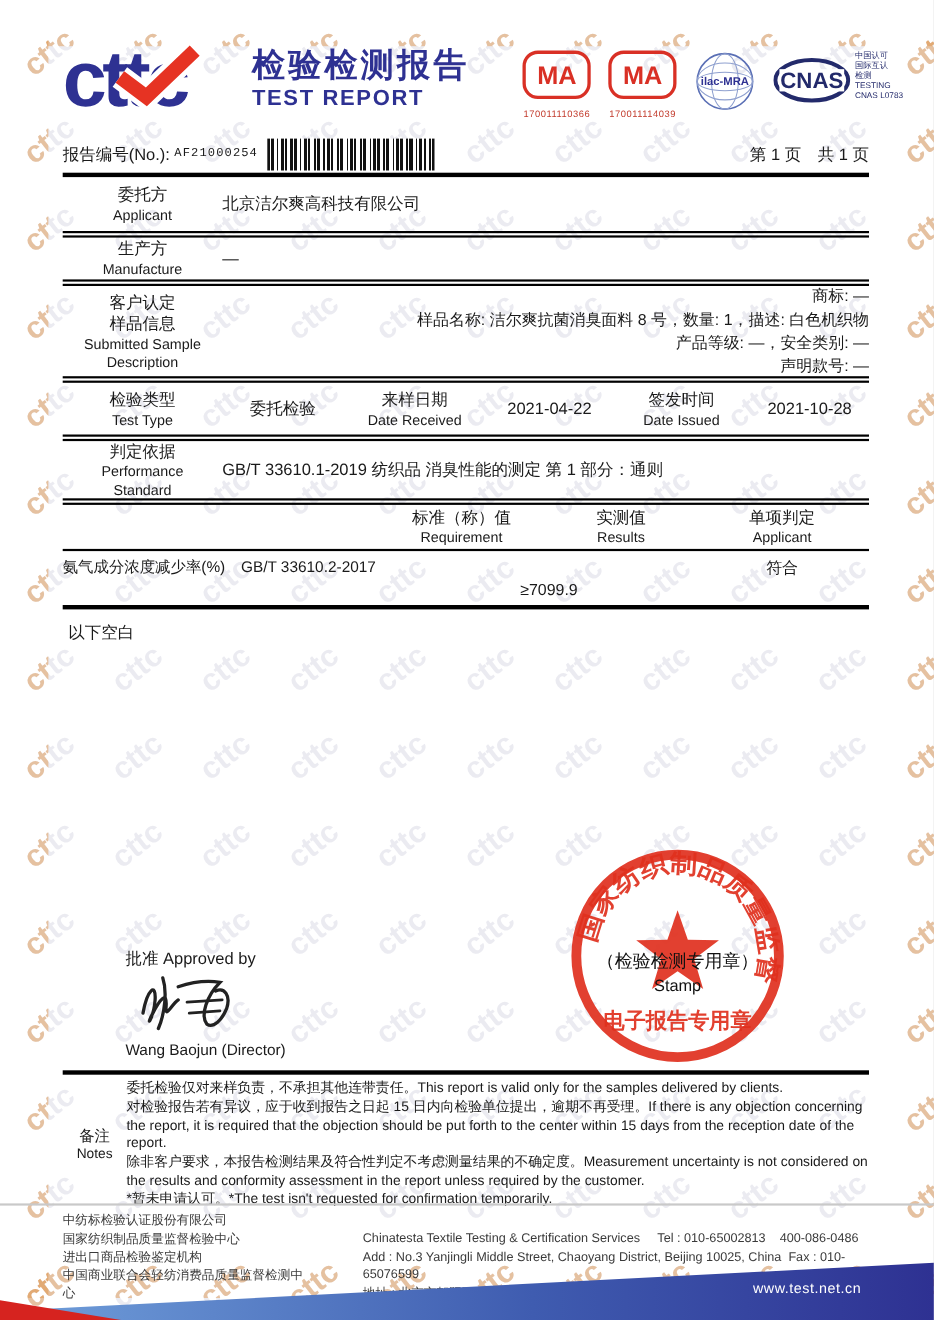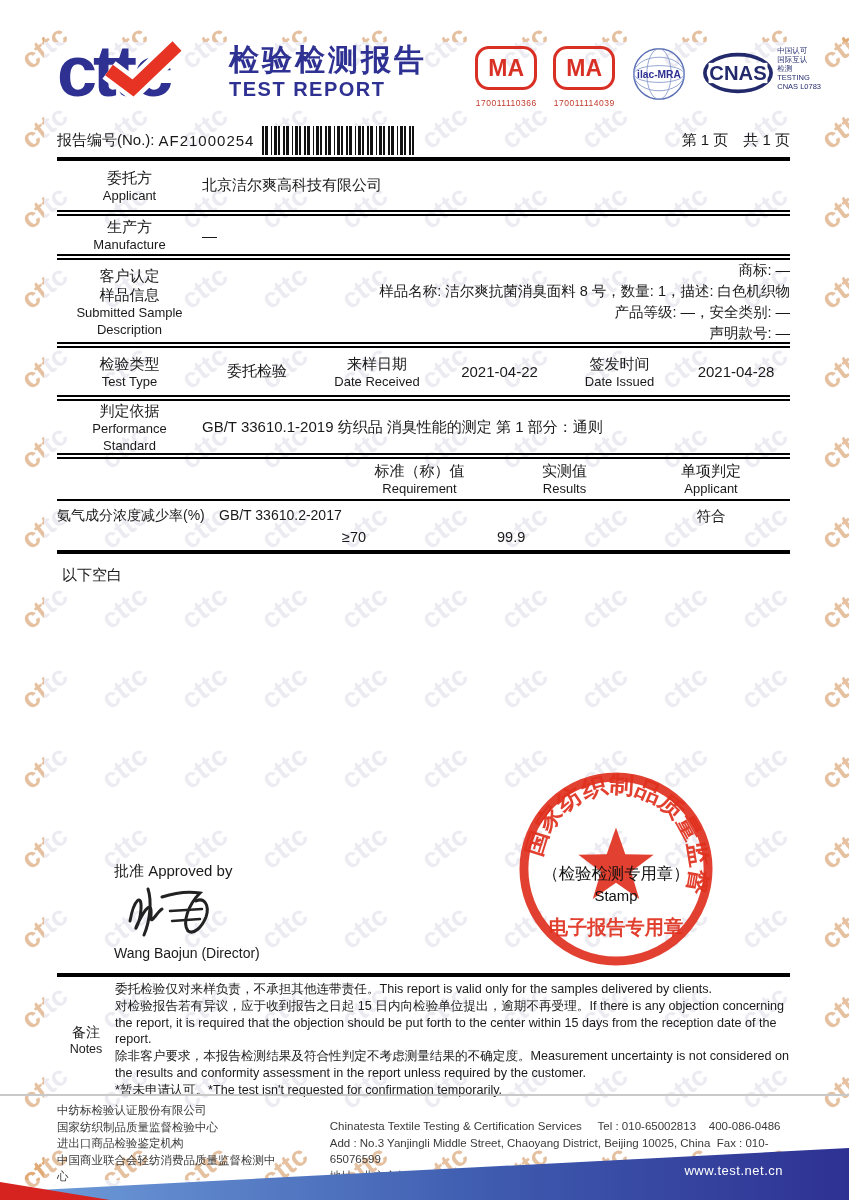--- a/index.html
+++ b/index.html
@@ -23,21 +23,21 @@
     display:flex;align-items:center;justify-content:center;
     color:#d93025;font-weight:bold;font-size:23px;letter-spacing:0;}
   .cma-num{font-size:8.5px;color:#c23a2b;margin-top:8px;letter-spacing:.5px;}
   .ilac-svg{width:56px;height:56px;}
   .cnas{display:flex;align-items:flex-start;gap:4px;}
   .cnas-svg{width:70px;height:46px;margin-top:4px;}
   .cnas-side{font-size:7.5px;line-height:9px;color:#232a6b;}
   
   .meta-line{position:absolute;top:124px;left:57px;width:733px;height:32px;display:flex;align-items:center;}
   .meta-label{font-size:15px;}
-  .report-no{font-size:15px;letter-spacing:1px;margin-left:4px;}
+  .report-no{font-size:11px;letter-spacing:1px;margin-left:4px;font-family:Liberation Mono, monospace;}
   .barcode{width:152px;height:29px;margin-left:8px;
     background:repeating-linear-gradient(90deg,#111 0 2px,#fff 2px 3px,#111 3px 6px,#fff 6px 9px,#111 9px 10px,#fff 10px 12px,#111 12px 15px,#fff 15px 16px,#111 16px 18px,#fff 18px 21px);}
   .page-info{margin-left:auto;font-size:15px;}
   
   .info-table{position:absolute;top:157px;left:57px;width:733px;border-top:4px solid #000;}
   .irow{display:grid;box-sizing:border-box;border-bottom:6px double #000;}
   .lbl{display:flex;flex-direction:column;align-items:center;justify-content:center;text-align:center;}
   .lbl .cn{font-size:15px;line-height:19px;}
   .lbl .en{font-size:13px;line-height:17px;}
   .val{display:flex;align-items:center;font-size:15px;}
@@ -46,21 +46,21 @@
   .row-manufacture{grid-template-columns:145px 1fr;height:44px;}
   .row-sample{grid-template-columns:145px 1fr;height:88px;}
   .sample-values{display:flex;flex-direction:column;justify-content:center;font-size:14.5px;line-height:21px;text-align:right;}
   .row-testtype{grid-template-columns:145px 110px 130px 115px 125px 108px;height:53px;}
   .row-standard{grid-template-columns:145px 1fr;height:58px;}
   .res-header{grid-template-columns:285px 155px 135px 158px;height:42px;border-bottom:2px solid #000;}
   .res-row{position:relative;height:49px;border-bottom:4px solid #000;text-decoration:underline;}
   .res-item{position:absolute;left:0;top:6px;font-size:14px;}
   .res-method{position:absolute;left:162px;top:6px;font-size:14px;}
   .res-judge{position:absolute;left:575px;width:158px;top:6px;font-size:14.5px;text-align:center;}
-  .res-req{position:absolute;left:285px;width:155px;top:28px;font-size:14.5px;text-align:left;}
+  .res-req{position:absolute;left:285px;width:155px;top:28px;font-size:14.5px;text-align:right;}
   .res-val{position:absolute;left:440px;width:135px;top:28px;font-size:14.5px;text-align:left;}
   .end-note{position:absolute;top:566px;left:62px;font-size:15px;}
   
   .approval{position:absolute;left:114px;top:862px;}
   .approval-label{font-size:15px;}
   .sig-svg{width:120px;height:58px;margin:2px 0 0 4px;}
   .approver{font-size:14px;}
   
   .stamp{position:absolute;left:517px;top:770px;width:198px;height:198px;}
   
@@ -196,21 +196,21 @@
       <div class="val val-c">委托检验</div>
       <div class="lbl">
         <span class="cn">来样日期</span>
         <span class="en">Date Received</span>
       </div>
       <div class="val val-c">2021-04-22</div>
       <div class="lbl">
         <span class="cn">签发时间</span>
         <span class="en">Date Issued</span>
       </div>
-      <div class="val val-c">2021-04-28</div>
+      <div class="val val-c">2021-10-28</div>
     </div>
 
     <div class="irow row-standard">
       <div class="lbl">
         <span class="cn">判定依据</span>
         <span class="en">Performance</span>
         <span class="en">Standard</span>
       </div>
       <div class="val">GB/T 33610.1-2019 纺织品 消臭性能的测定 第 1 部分：通则</div>
     </div>

